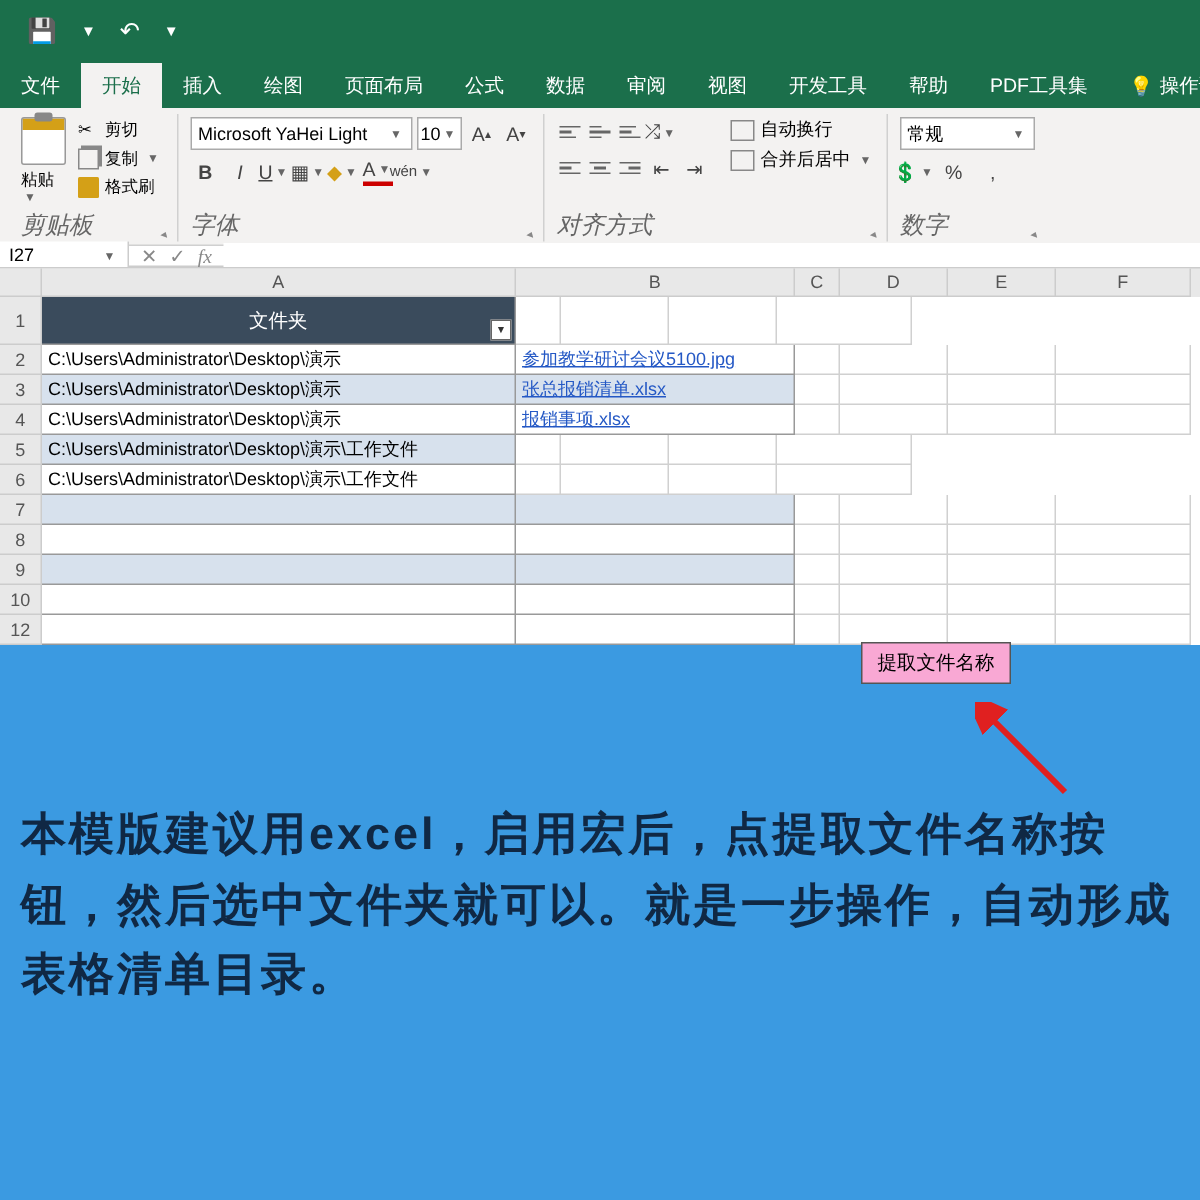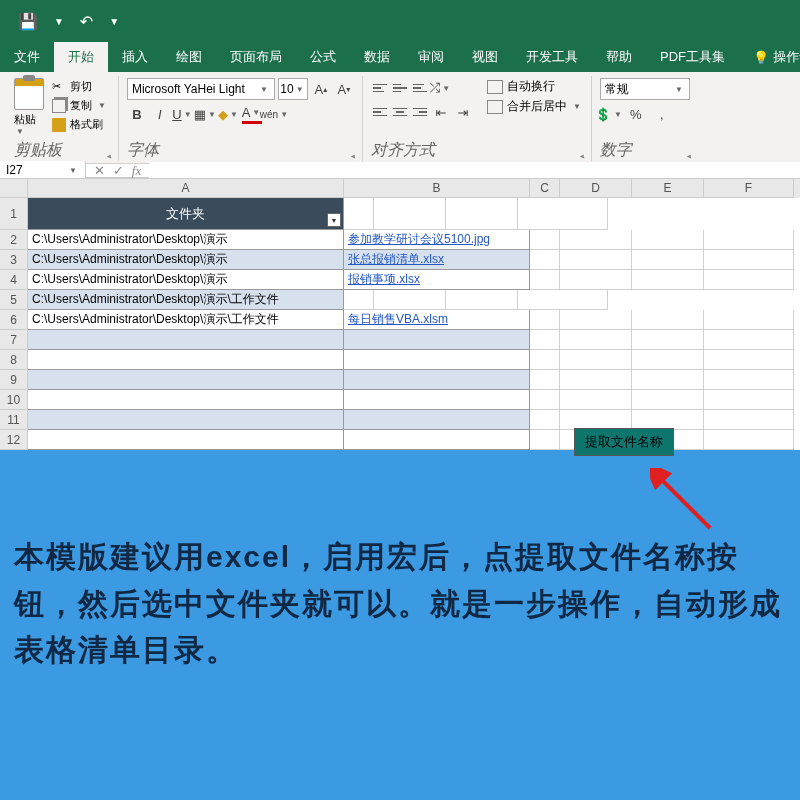--- a/index.html
+++ b/index.html
@@ -56,21 +56,21 @@
 .col-A { width: 316px; } .col-B { width: 186px; } .col-C { width: 30px; } .col-D { width: 72px; } .col-E { width: 72px; } .col-F { width: 90px; }
 .grid-row { display: flex; height: 20px; }
 .grid-row.hdr-row { height: 32px; }
 .row-h { width: 28px; border-right: 1px solid #ccc; border-bottom: 1px solid #ccc; background: #e8e8e8; text-align: center; font-size: 12px; color: #555; display: flex; align-items: center; justify-content: center; }
 .cell { border-right: 1px solid #999; border-bottom: 1px solid #999; font-size: 12px; padding: 1px 4px; display: flex; align-items: center; overflow: hidden; white-space: nowrap; }
 .cell.dark-hdr { background: #3a4b5c; color: #fff; justify-content: center; font-size: 13px; position: relative; }
 .cell.dark-hdr .filter-btn { position: absolute; right: 2px; bottom: 2px; width: 14px; height: 14px; background: #fff; border: 1px solid #666; display: flex; align-items: center; justify-content: center; font-size: 7px; color: #333; }
 .cell.alt { background: #d7e1ed; }
 .cell .link { color: #2458c5; text-decoration: underline; cursor: pointer; }
 .cell.outside { border-color: #d0d0d0; background: #fff; }
-.extract-btn { position: absolute; left: 574px; top: 250px; background: #0f766e; border: 1px solid #555; padding: 4px 10px; font-size: 13px; cursor: pointer; }
+.extract-btn { position: absolute; left: 574px; top: 250px; background: #f9a8d4; border: 1px solid #555; padding: 4px 10px; font-size: 13px; cursor: pointer; }
 .arrow { position: absolute; left: 650px; top: 290px; width: 70px; height: 70px; pointer-events: none; }
 .instruction { position: absolute; left: 14px; top: 534px; right: 14px; color: #102844; font-size: 30px; font-weight: bold; line-height: 1.55; letter-spacing: 2px; }
 </style>
 </head>
 <body>
 
 <div class="excel-window">
   <div class="title-bar">
     <span class="icon">💾</span>
     <span class="dropdown">▼</span>
@@ -311,23 +311,20 @@
           <div class="row-h">5</div>
           <div class="cell col-A alt">C:\Users\Administrator\Desktop\演示\工作文件</div>
           <div class="cell outside col-C"></div>
           <div class="cell outside col-D"></div>
           <div class="cell outside col-E"></div>
           <div class="cell outside col-F"></div>
         </div>
         <div class="grid-row">
           <div class="row-h">6</div>
           <div class="cell col-A ">C:\Users\Administrator\Desktop\演示\工作文件</div>
-          <div class="cell col-B ">
-            <span class="link">每日销售VBA.xlsm</span>
-          </div>
           <div class="cell outside col-C"></div>
           <div class="cell outside col-D"></div>
           <div class="cell outside col-E"></div>
           <div class="cell outside col-F"></div>
         </div>
         <div class="grid-row">
           <div class="row-h">7</div>
           <div class="cell col-A alt"></div>
           <div class="cell col-B alt"></div>
           <div class="cell outside col-C"></div>
@@ -350,29 +347,20 @@
           <div class="cell col-B alt"></div>
           <div class="cell outside col-C"></div>
           <div class="cell outside col-D"></div>
           <div class="cell outside col-E"></div>
           <div class="cell outside col-F"></div>
         </div>
         <div class="grid-row">
           <div class="row-h">10</div>
           <div class="cell col-A "></div>
           <div class="cell col-B "></div>
-          <div class="cell outside col-C"></div>
-          <div class="cell outside col-D"></div>
-          <div class="cell outside col-E"></div>
-          <div class="cell outside col-F"></div>
-        </div>
-        <div class="grid-row">
-          <div class="row-h">11</div>
-          <div class="cell col-A alt"></div>
-          <div class="cell col-B alt"></div>
           <div class="cell outside col-C"></div>
           <div class="cell outside col-D"></div>
           <div class="cell outside col-E"></div>
           <div class="cell outside col-F"></div>
         </div>
         <div class="grid-row">
           <div class="row-h">12</div>
           <div class="cell col-A "></div>
           <div class="cell col-B "></div>
           <div class="cell outside col-C"></div>

